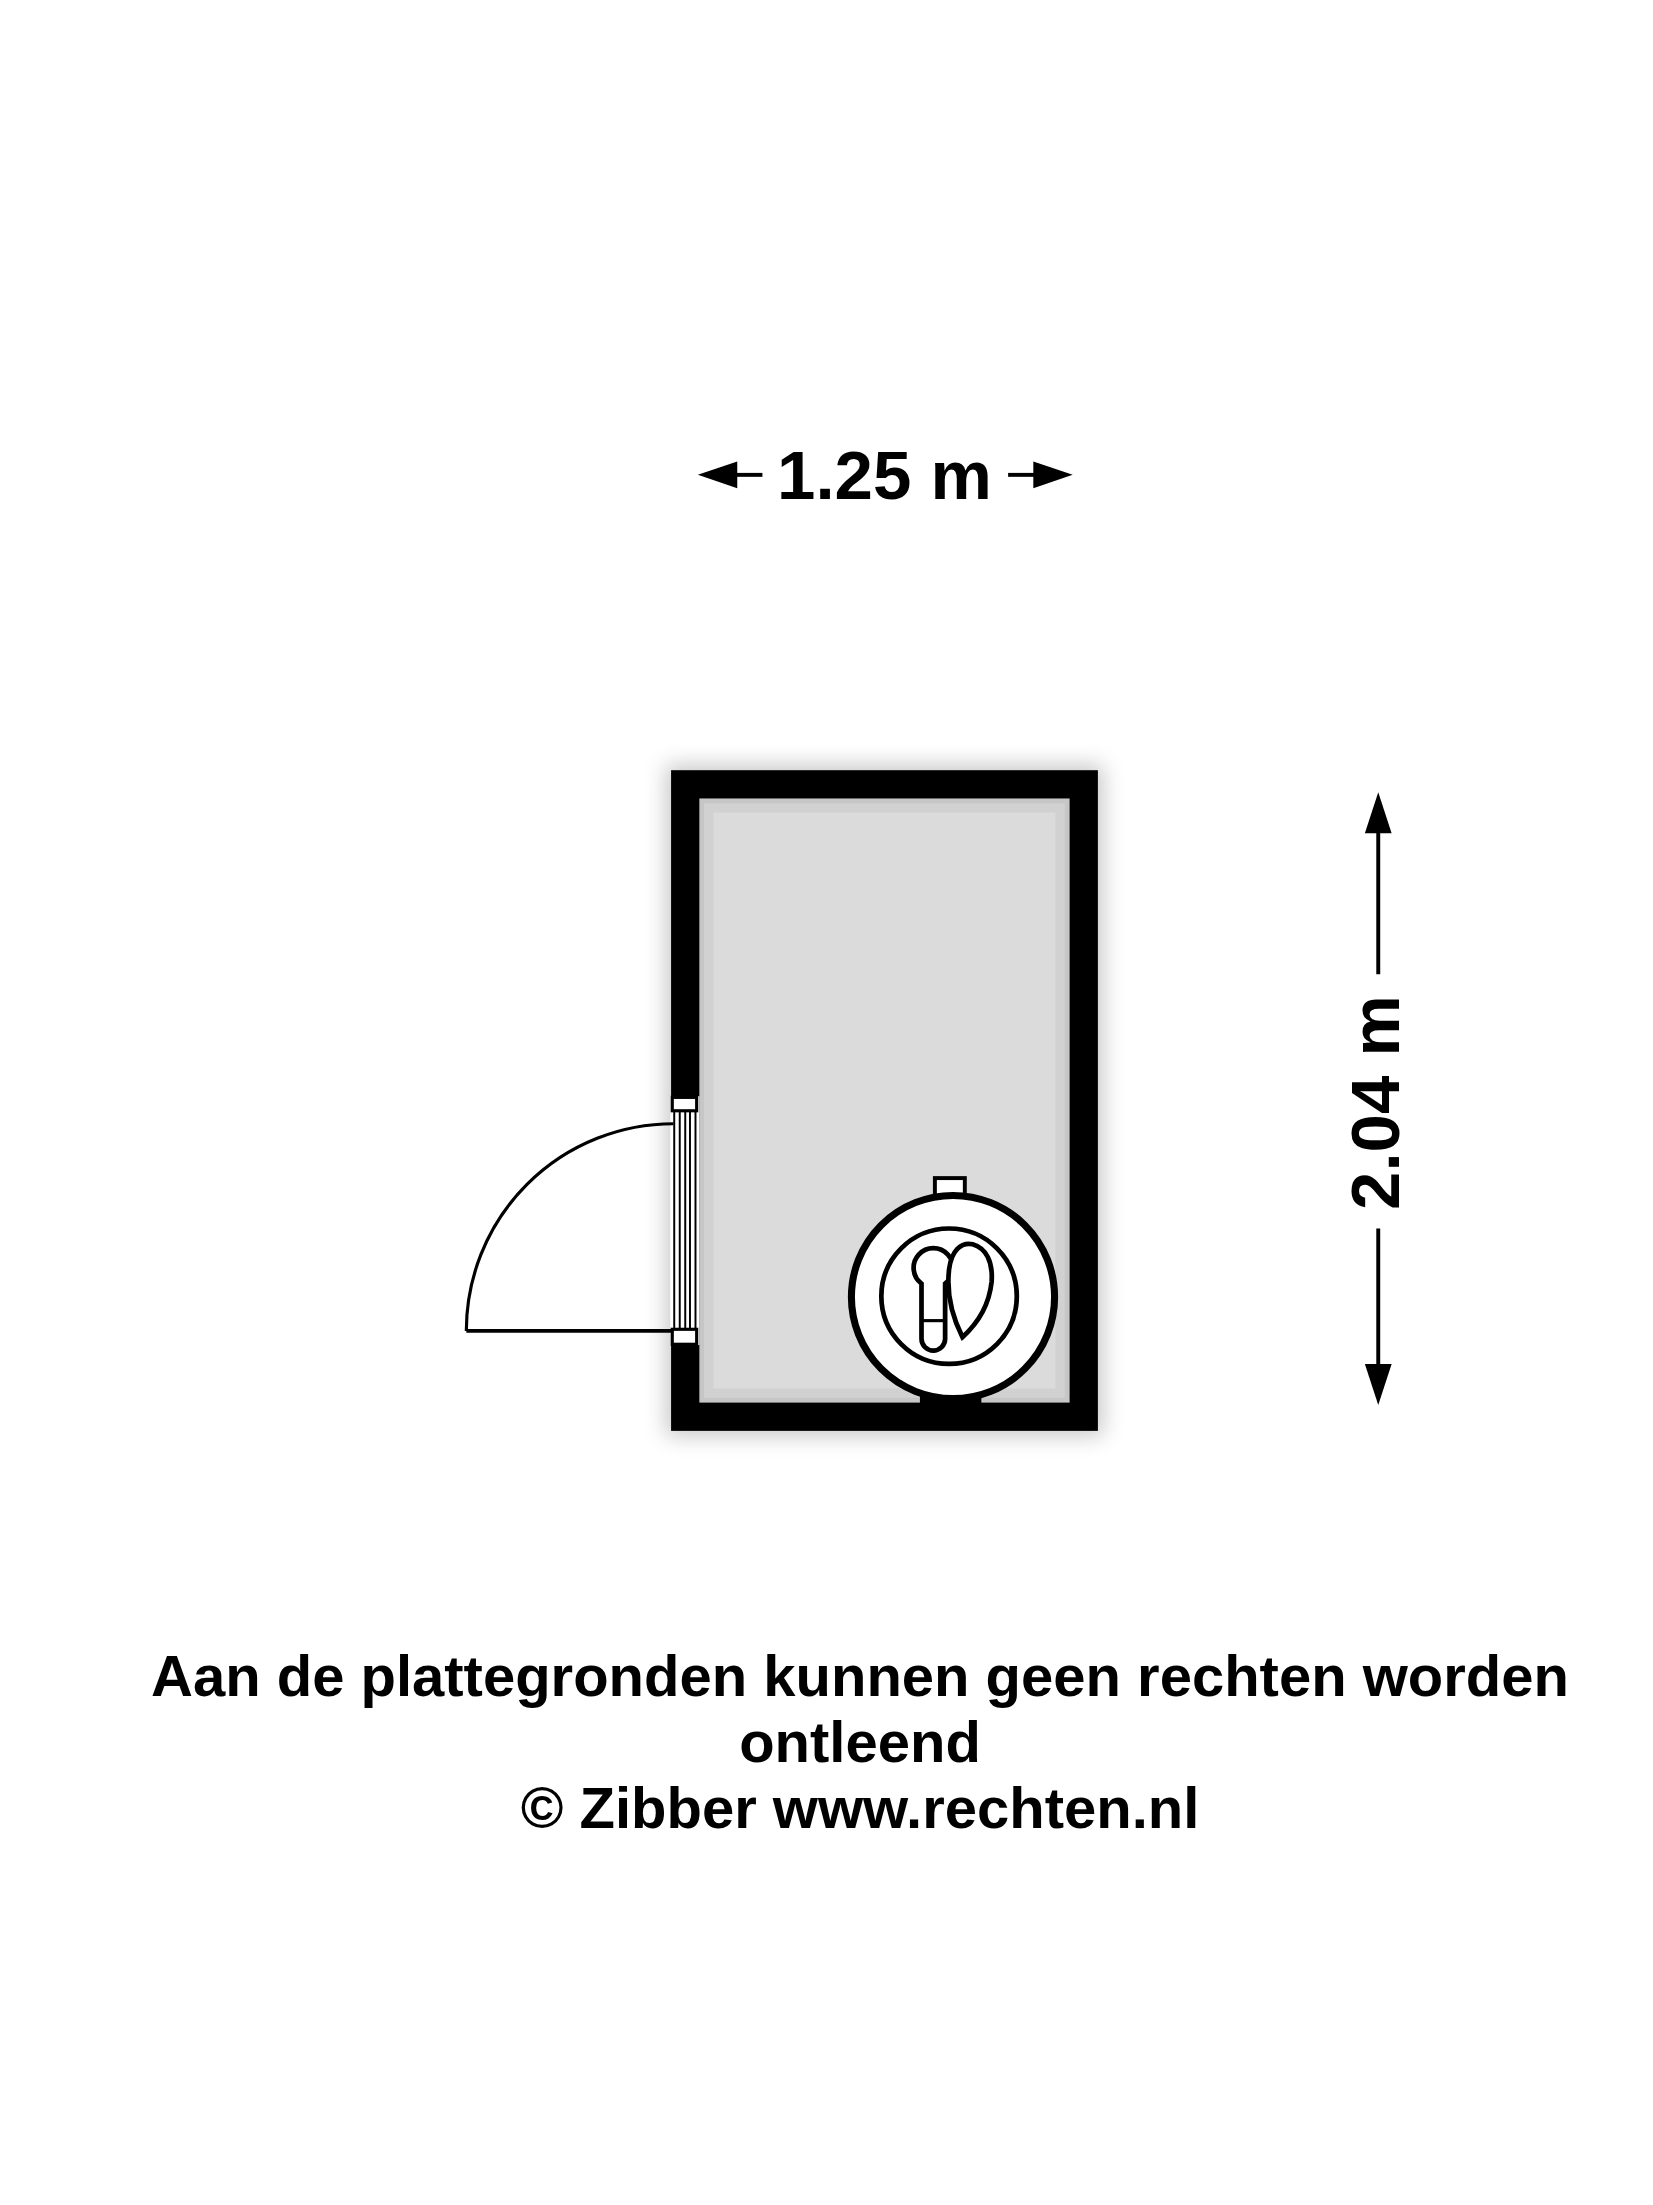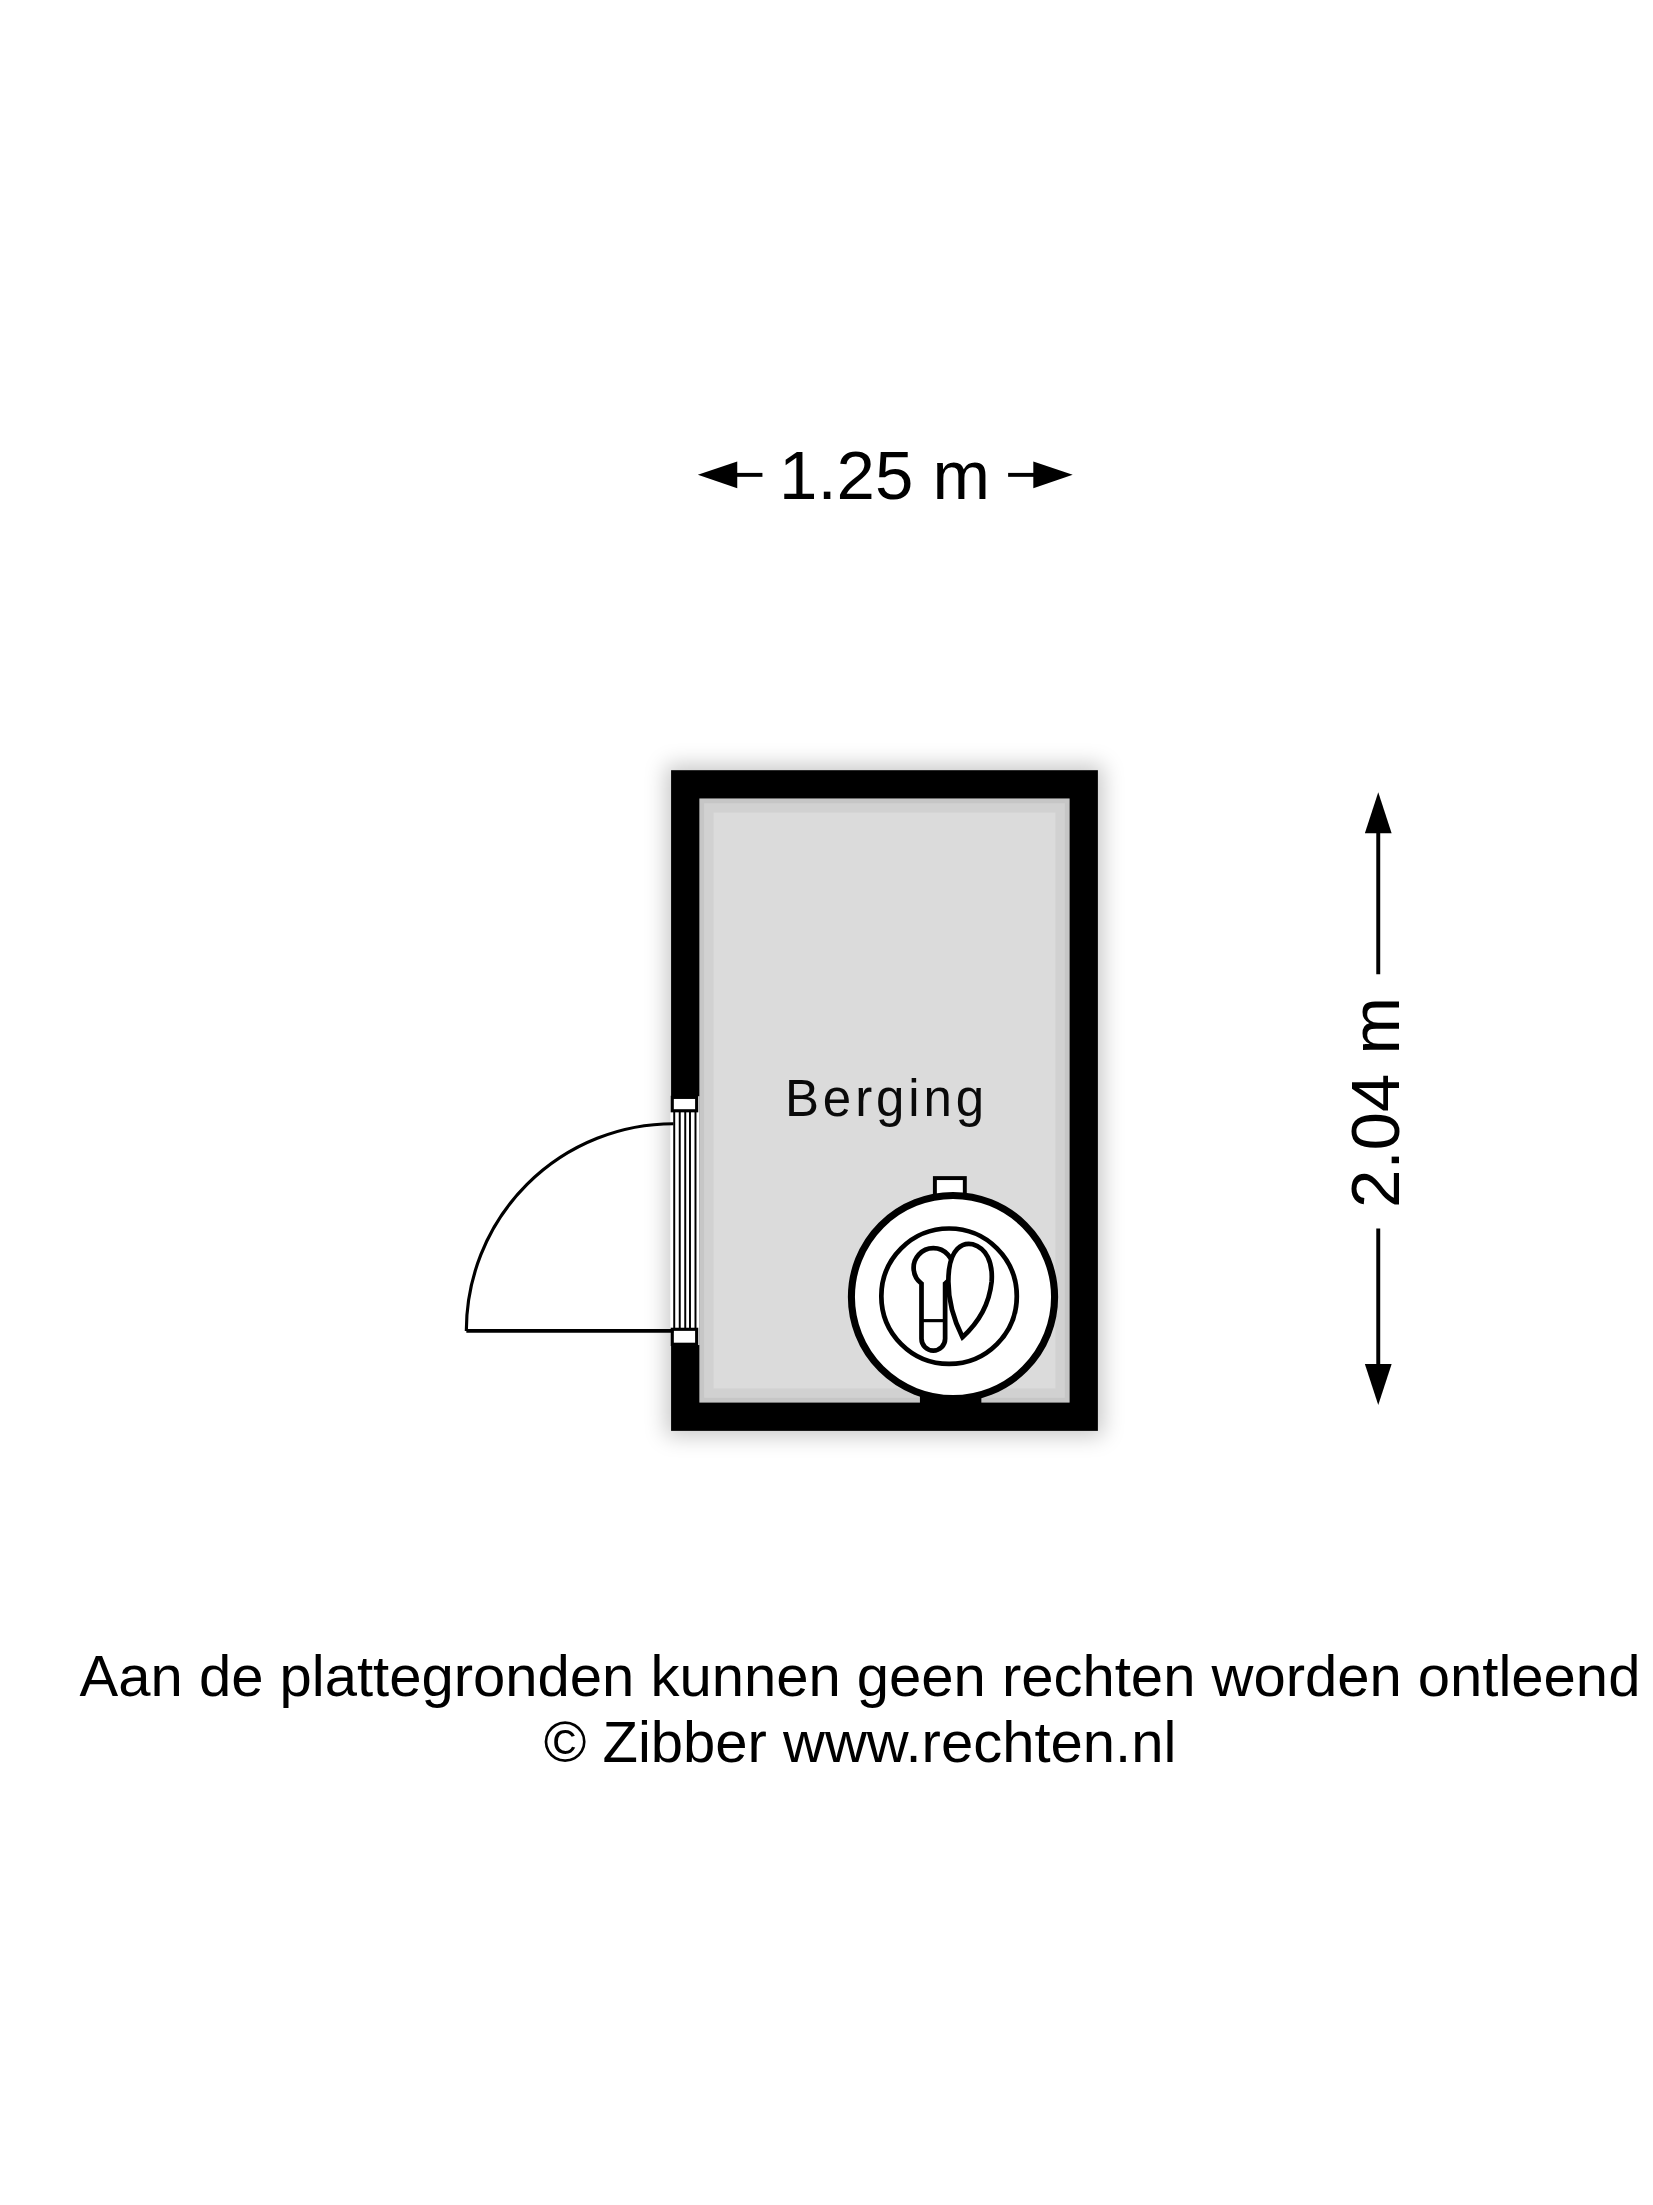--- a/index.html
+++ b/index.html
@@ -8,20 +8,21 @@
     background: #ffffff;
   }
   .canvas {
     position: relative;
     width: 1654px;
     height: 2205px;
     background: #ffffff;
     overflow: hidden;
     font-family: "Liberation Sans", "DejaVu Sans", sans-serif;
     color: #000000;
+    font-weight: bold;
   }
   .plan-shadow {
     position: absolute;
     left: 671px;
     top: 770px;
     width: 427px;
     height: 661px;
     box-shadow: 0 0 20.5px 4.7px rgba(0,0,0,0.22);
   }
   .plan-svg {
@@ -135,21 +136,20 @@
       <line x1="1750" y1="1052" x2="1750" y2="1237" stroke-width="5"></line>
       <line x1="1750" y1="1560" x2="1750" y2="1736" stroke-width="5"></line>
       <polygon points="1750,1784 1733,1732 1767,1732" stroke="none"></polygon>
     </g>
   </svg>
 
   <div class="dim-label dim-width">1.25 m</div>
 
   <div class="dim-label dim-height">2.04 m</div>
 
-  <div class="room-label">Berging</div>
 
   <div class="footer">
     <div>Aan de plattegronden kunnen geen rechten worden ontleend</div>
     <div>© Zibber www.rechten.nl</div>
   </div>
 
 </div>
 
 
 </body></html>

